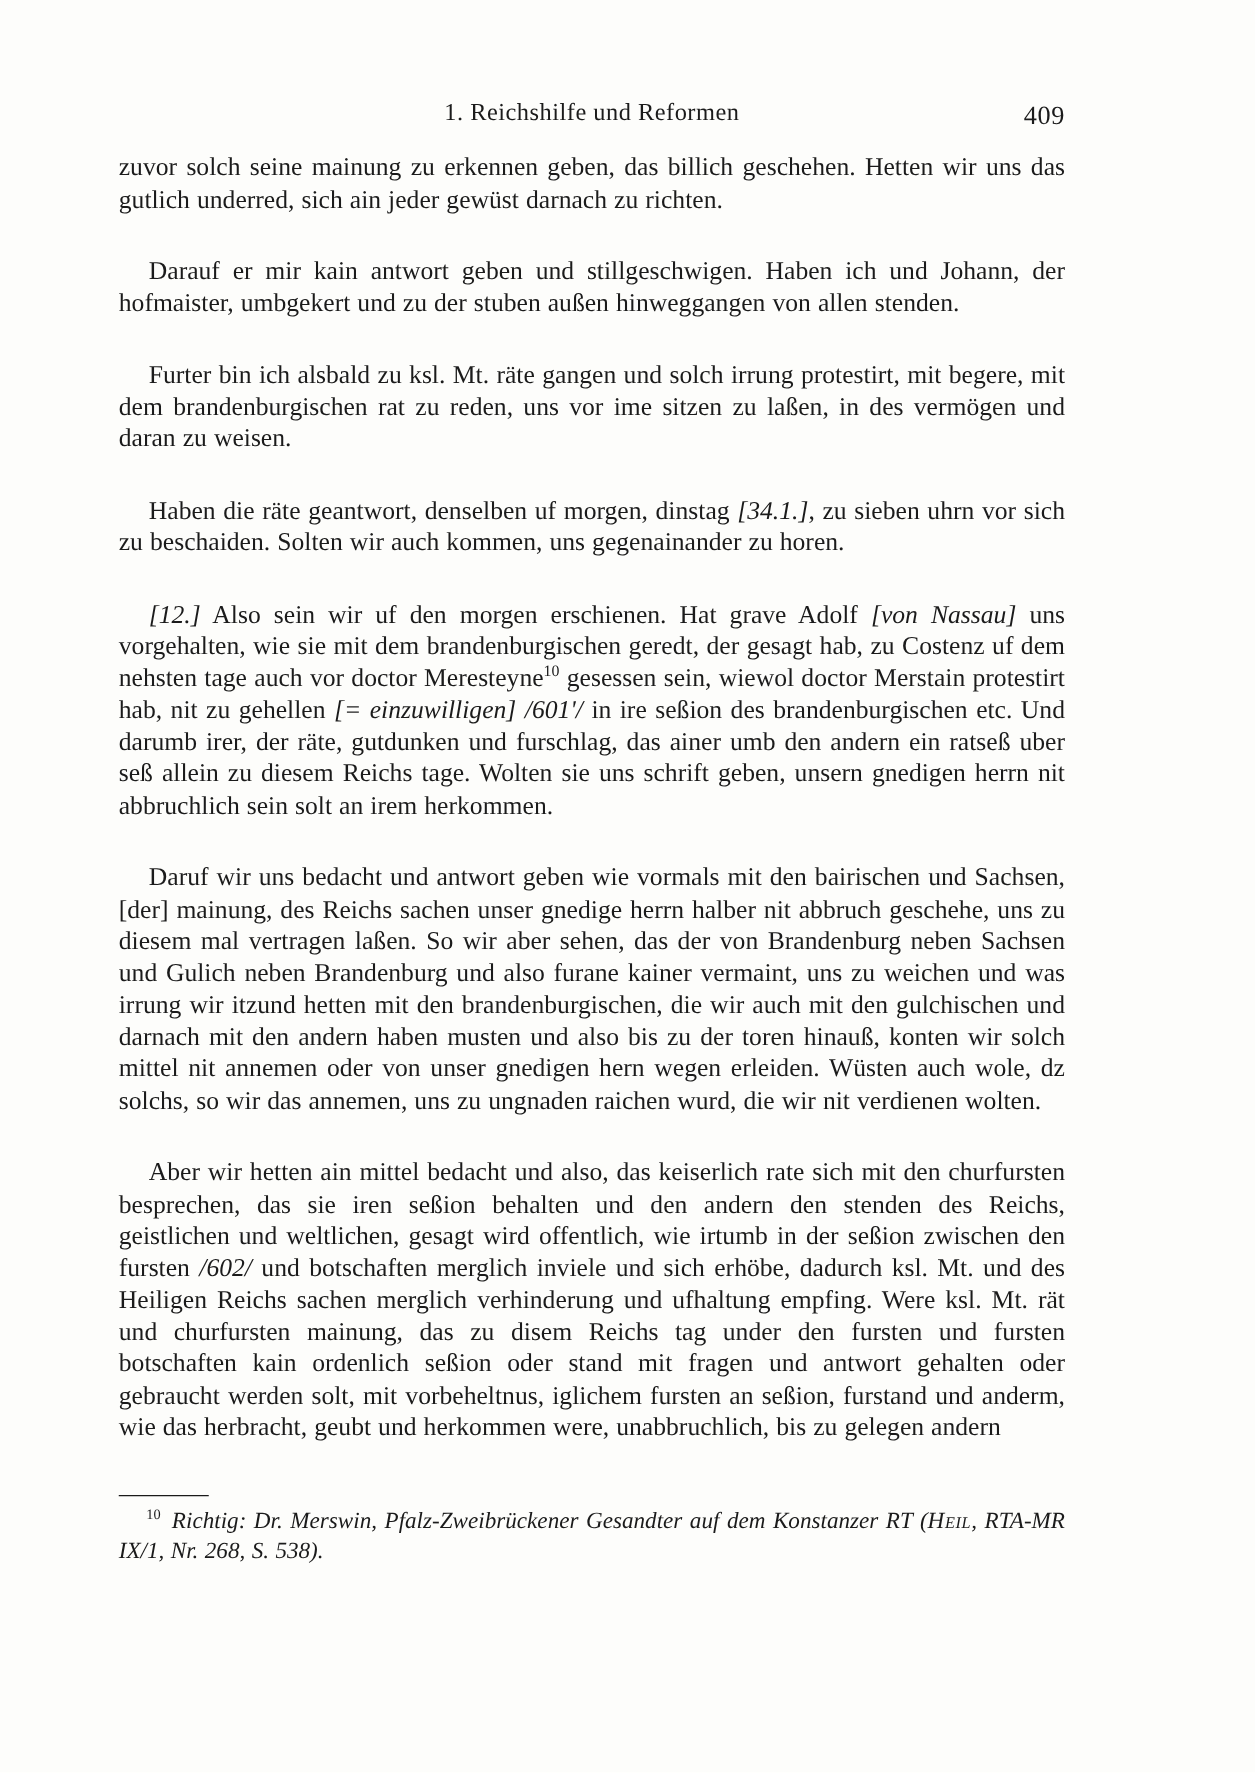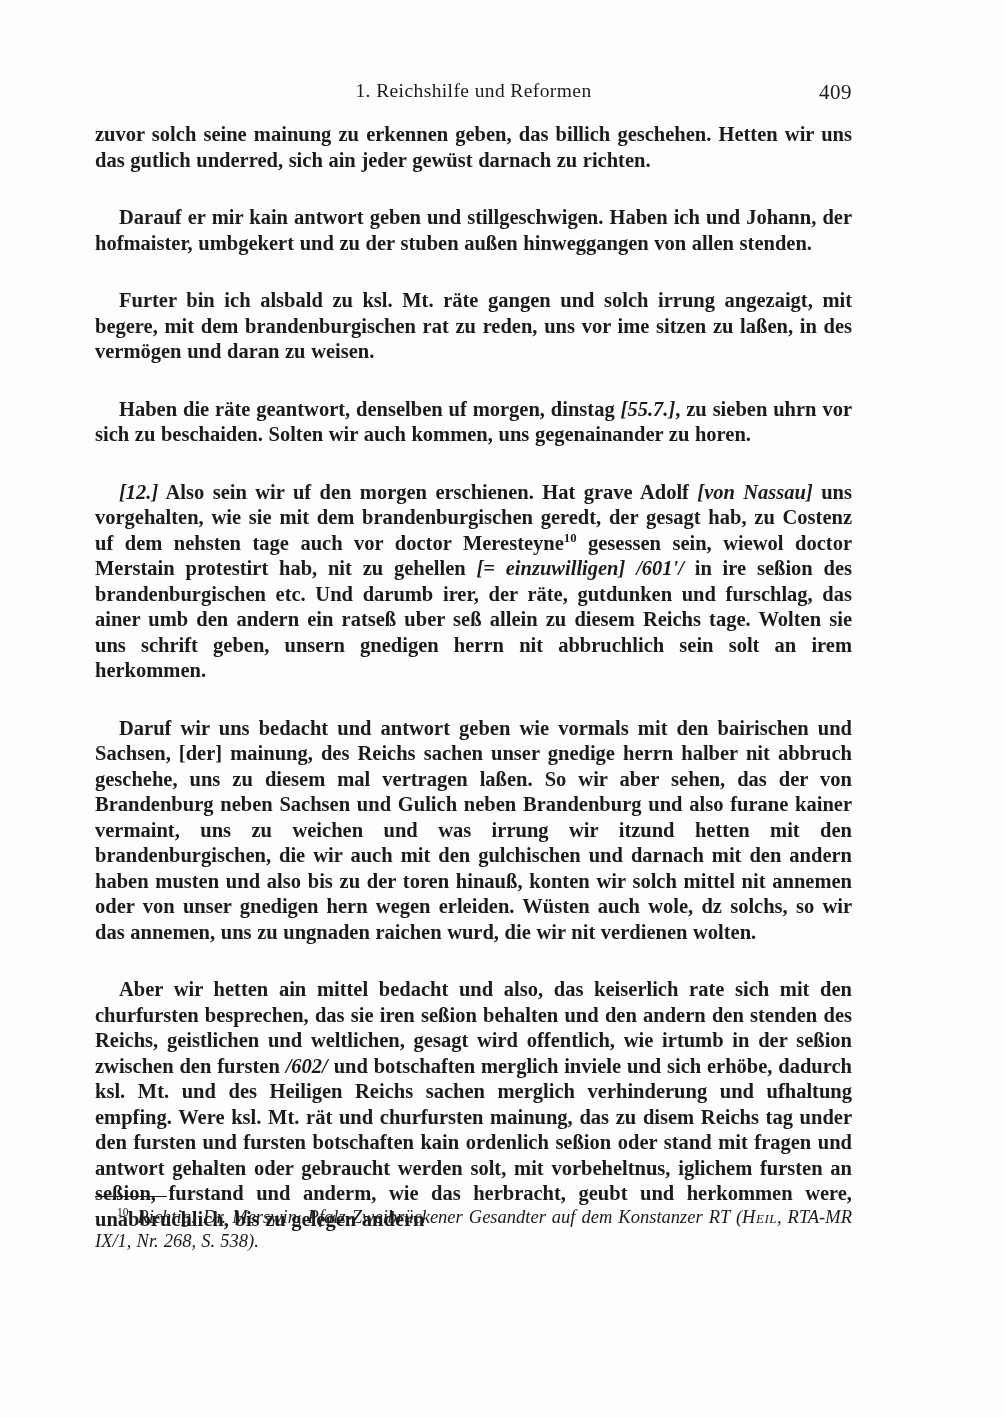--- a/index.html
+++ b/index.html
@@ -41,21 +41,20 @@
     font-size: 21px;
     letter-spacing: 0.5px;
   }
   .body-text {
     font-size: 20.5px;
     line-height: 25.5px;
     text-align: justify;
     text-justify: inter-word;
     hyphens: auto;
     word-spacing: 0.5px;
-    font-weight: bold;
   }
   .para {
     margin: 0;
   }
   .para.indent {
     text-indent: 24px;
     margin-top: 32px;
   }
   .run-italic {
     font-style: italic;
@@ -102,22 +101,22 @@
   <div class="text-col">
 
     <div class="running-head">
       <span class="chapter-title">1. Reichshilfe und Reformen</span>
       <span class="page-number">409</span>
     </div>
 
     <div class="body-text" id="body-text">
         <p class="para"><span class="run">zuvor solch seine mainung zu erkennen geben, das billich geschehen. Hetten wir uns das gutlich underred, sich ain jeder gewüst darnach zu richten.</span></p>
         <p class="para indent"><span class="run">Darauf er mir kain antwort geben und stillgeschwigen. Haben ich und Johann, der hofmaister, umbgekert und zu der stuben außen hinweggangen von allen stenden.</span></p>
-        <p class="para indent"><span class="run">Furter bin ich alsbald zu ksl. Mt. räte gangen und solch irrung angezaigt, mit begere, mit dem brandenburgischen rat zu reden, uns vor ime sitzen zu laßen, in des vermögen und daran zu weisen.</span></p>
-        <p class="para indent"><span class="run">Haben die räte geantwort, denselben uf morgen, dinstag </span><span class="run run-italic">[55.7.]</span><span class="run">, zu sieben uhrn vor sich zu beschaiden. Solten wir auch kommen, uns gegenainander zu horen.</span></p>
+        <p class="para indent"><span class="run">Furter bin ich alsbald zu ksl. Mt. räte gangen und solch irrung protestirt, mit begere, mit dem brandenburgischen rat zu reden, uns vor ime sitzen zu laßen, in des vermögen und daran zu weisen.</span></p>
+        <p class="para indent"><span class="run">Haben die räte geantwort, denselben uf morgen, dinstag </span><span class="run run-italic">[34.1.]</span><span class="run">, zu sieben uhrn vor sich zu beschaiden. Solten wir auch kommen, uns gegenainander zu horen.</span></p>
         <p class="para indent"><span class="run run-italic">[12.]</span><span class="run"> Also sein wir uf den morgen erschienen. Hat grave Adolf </span><span class="run run-italic">[von Nassau]</span><span class="run"> uns vorgehalten, wie sie mit dem brandenburgischen geredt, der gesagt hab, zu Costenz uf dem nehsten tage auch vor doctor Meresteyne</span><sup class="run">10</sup><span class="run"> gesessen sein, wiewol doctor Merstain protestirt hab, nit zu gehellen </span><span class="run run-italic">[= einzuwilligen] /601'/</span><span class="run"> in ire seßion des brandenburgischen etc. Und darumb irer, der räte, gutdunken und furschlag, das ainer umb den andern ein ratseß uber seß allein zu diesem Reichs tage. Wolten sie uns schrift geben, unsern gnedigen herrn nit abbruchlich sein solt an irem herkommen.</span></p>
         <p class="para indent"><span class="run">Daruf wir uns bedacht und antwort geben wie vormals mit den bairischen und Sachsen, [der] mainung, des Reichs sachen unser gnedige herrn halber nit abbruch geschehe, uns zu diesem mal vertragen laßen. So wir aber sehen, das der von Brandenburg neben Sachsen und Gulich neben Brandenburg und also furane kainer vermaint, uns zu weichen und was irrung wir itzund hetten mit den brandenburgischen, die wir auch mit den gulchischen und darnach mit den andern haben musten und also bis zu der toren hinauß, konten wir solch mittel nit annemen oder von unser gnedigen hern wegen erleiden. Wüsten auch wole, dz solchs, so wir das annemen, uns zu ungnaden raichen wurd, die wir nit verdienen wolten.</span></p>
         <p class="para indent"><span class="run">Aber wir hetten ain mittel bedacht und also, das keiserlich rate sich mit den churfursten besprechen, das sie iren seßion behalten und den andern den stenden des Reichs, geistlichen und weltlichen, gesagt wird offentlich, wie irtumb in der seßion zwischen den fursten </span><span class="run run-italic">/602/</span><span class="run"> und botschaften merglich inviele und sich erhöbe, dadurch ksl. Mt. und des Heiligen Reichs sachen merglich verhinderung und ufhaltung empfing. Were ksl. Mt. rät und churfursten mainung, das zu disem Reichs tag under den fursten und fursten botschaften kain ordenlich seßion oder stand mit fragen und antwort gehalten oder gebraucht werden solt, mit vorbeheltnus, iglichem fursten an seßion, furstand und anderm, wie das herbracht, geubt und herkommen were, unabbruchlich, bis zu gelegen andern</span></p>
       </div>
 
   </div>
 
   <div class="footnote-section">
     <div class="footnote-rule"></div>
     <div class="footnote" id="footnote-text"><sup class="run">10</sup><span class="run run-italic">Richtig: Dr. Merswin, Pfalz-Zweibrückener Gesandter auf dem Konstanzer RT (</span><span class="run run-smallcaps">Heil</span><span class="run run-italic">, RTA-MR IX/1, Nr. 268, S. 538).</span></div>

